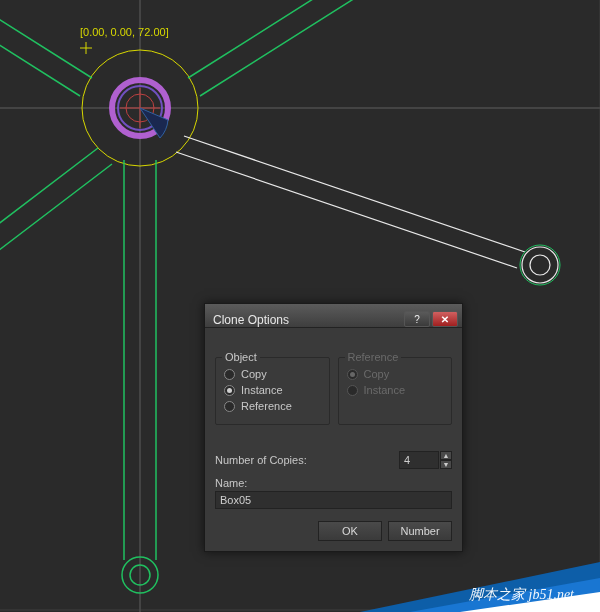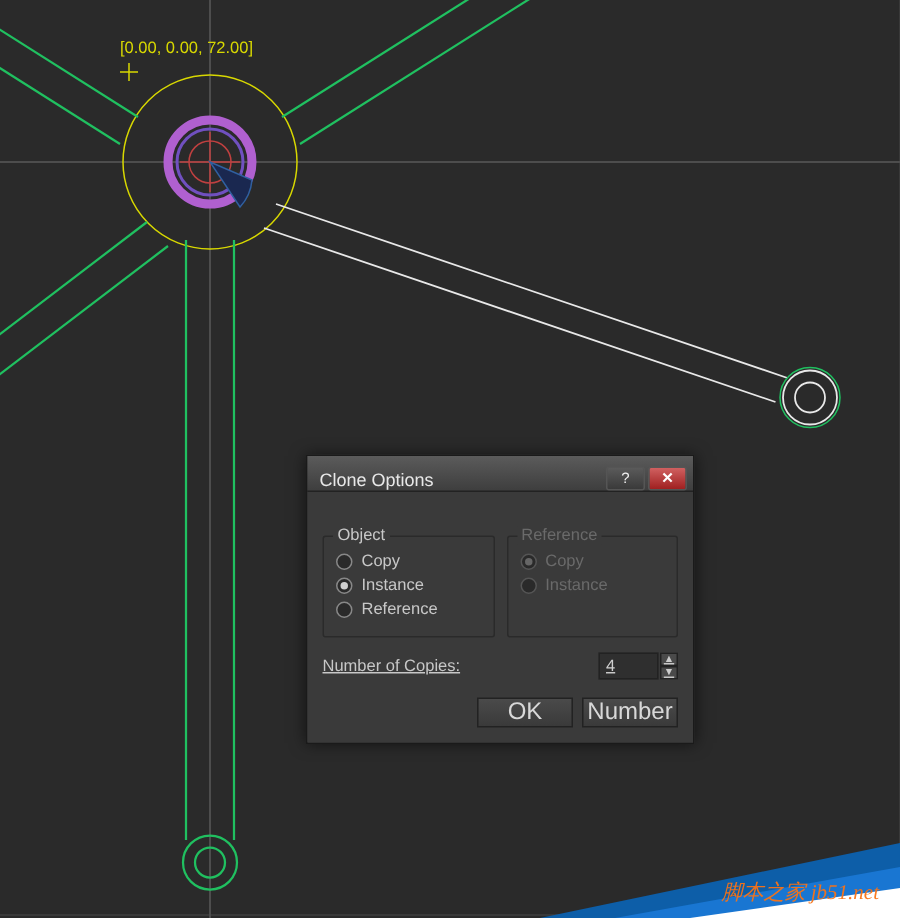--- a/index.html
+++ b/index.html
@@ -23,22 +23,22 @@
     position: absolute;
     top: 26px;
     left: 80px;
     color: #d8d800;
     font-size: 11px;
     font-family: Tahoma, sans-serif;
   }
   .watermark {
     position: absolute;
     bottom: 8px;
-    right: 14px;
-    color: #f97316;
+    right: 26px;
+    color: #ffffff;
     font-size: 14px;
     font-style: italic;
     font-family: Georgia, serif;
     opacity: 0.95;
   }
   .ribbons {
     position: absolute;
     bottom: 0;
     right: 0;
     width: 280px;
@@ -129,23 +129,22 @@
     position: absolute;
     inset: 2px;
     border-radius: 50%;
     background: #cfcfcf;
   }
   .group.disabled .radio { border-color: #555; }
   .group.disabled .radio.checked::after { background: #666; }
   .field-row {
     display: flex;
     align-items: center;
-    margin-top: 10px;
+    margin-top: 26px;
     gap: 8px;
-    text-decoration: underline;
   }
   .field-row label { flex: 1; }
   .spinner-wrap {
     display: flex;
     align-items: stretch;
   }
   .num-input, .text-input {
     background: #2f2f2f;
     border: 1px solid #222;
     color: #cfcfcf;
@@ -178,21 +177,21 @@
     justify-content: flex-end;
     gap: 6px;
     margin-top: 12px;
   }
   .push-btn {
     min-width: 64px;
     height: 20px;
     background: linear-gradient(#4a4a4a,#3a3a3a);
     border: 1px solid #222;
     color: #d8d8d8;
-    font-size: 16px;
+    font-size: 11px;
     display: flex;
     align-items: center;
     justify-content: center;
     cursor: default;
   }
 </style>
 </head>
 <body>
 
 <div class="viewport">
@@ -296,20 +295,24 @@
       <label>Number of Copies:</label>
       <div class="spinner-wrap">
         <input class="num-input" value="4" style="">
         <div class="spinner">
           <div class="sbtn">▲</div>
           <div class="sbtn">▼</div>
         </div>
       </div>
     </div>
 
+    <div class="name-block">
+      <div>Name:</div>
+      <input class="text-input" value="Box05" style="">
+    </div>
 
     <div class="btn-row">
       <div class="push-btn">OK</div>
       <div class="push-btn">Number</div>
     </div>
   </div>
 </div>
 
 <svg class="ribbons" viewBox="0 0 280 70">
   <polygon points="40,70 280,20 280,70" fill="#0d5ea8"></polygon>

